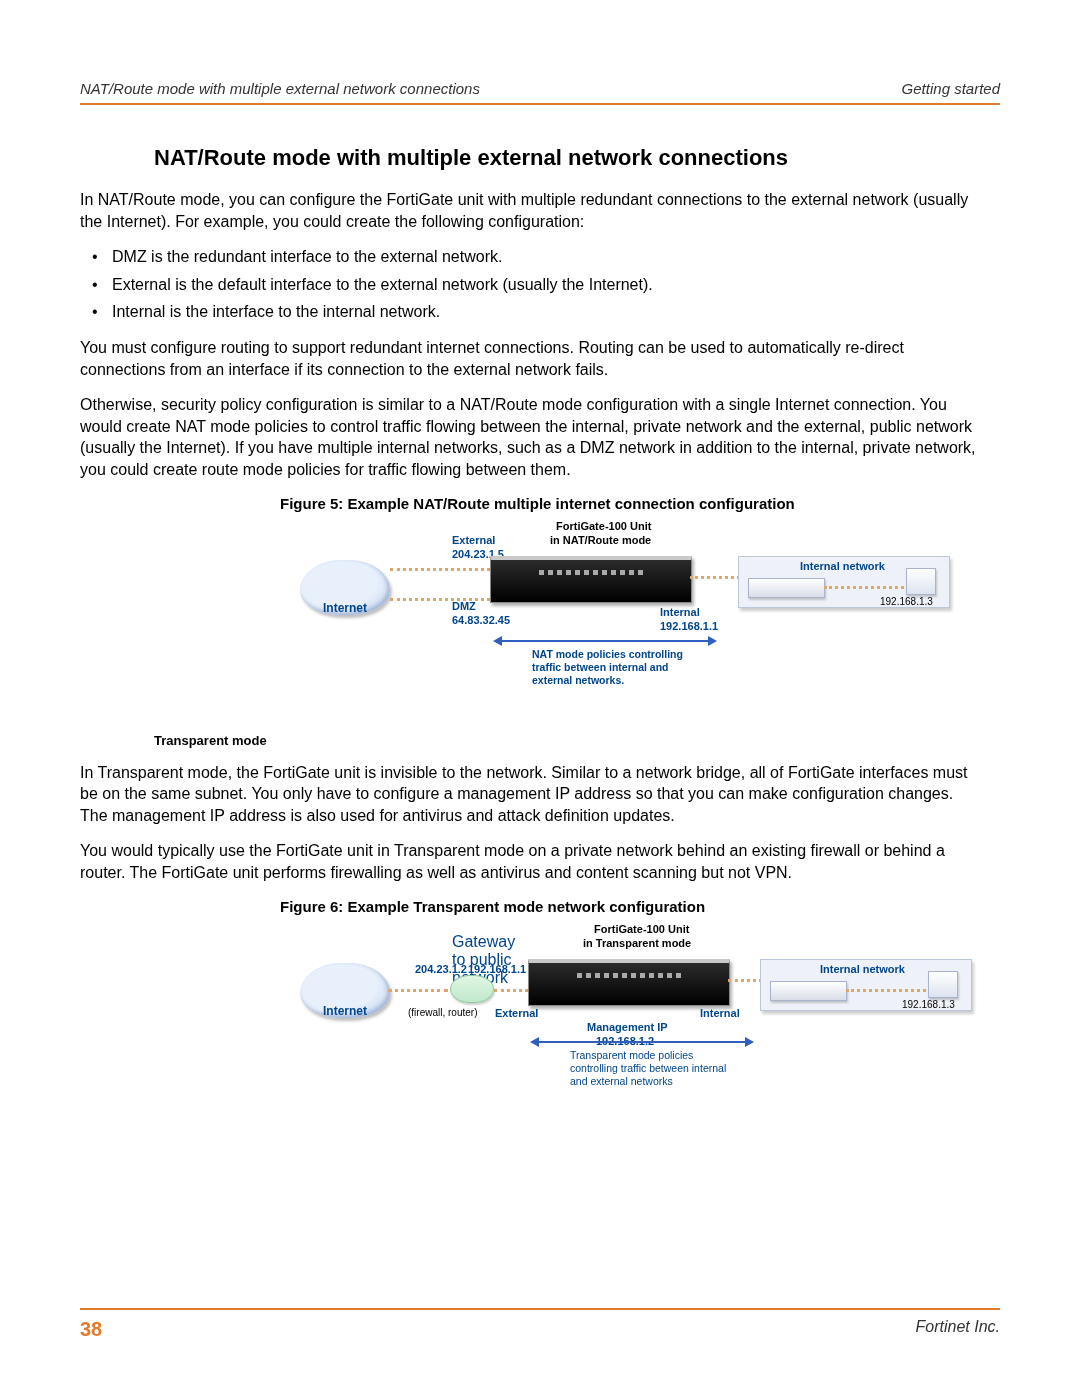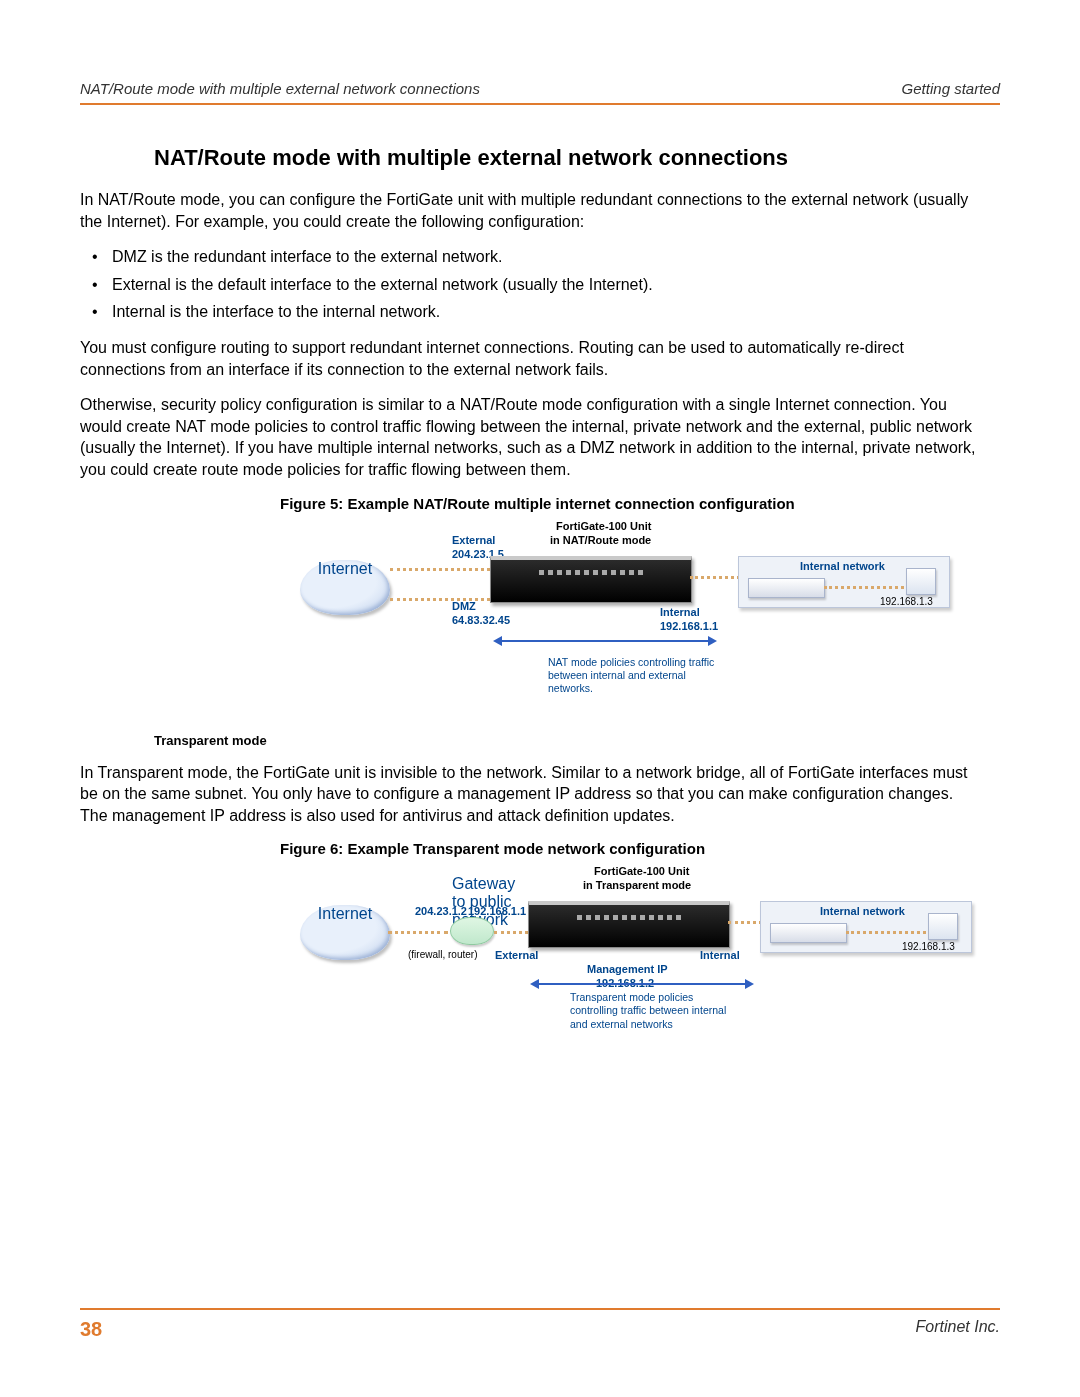--- a/index.html
+++ b/index.html
@@ -92,22 +92,22 @@
   }
   .cloud {
     position: absolute;
     left: 0;
     top: 40px;
     width: 90px;
     height: 55px;
     background: radial-gradient(ellipse at 30% 40%, #e8f0fb 55%, #b9cbe8 100%);
     border-radius: 50% 50% 50% 50% / 60% 60% 50% 50%;
     box-shadow: inset -2px -2px 4px #9db2d6, 2px 3px 3px rgba(0,0,0,0.25);
-    display:flex; align-items:flex-start; justify-content:center;
-    color:#00458c; font-weight:normal; font-size:16px;
+    display:flex; align-items:flex-end; justify-content:center;
+    color:#00458c; font-weight:bold; font-size:12px;
   }
   .device-box {
     position:absolute;
     background: linear-gradient(#2b2b2b,#000);
     border:1px solid #888;
     border-top:4px solid #c9c9c9;
     width:200px; height:42px;
     box-shadow: 2px 3px 3px rgba(0,0,0,0.3);
   }
   .device-ports {
@@ -225,28 +225,29 @@
       <span class="lbl" style="left:360px; top:100px;">192.168.1.1</span>
 
       <div class="pc-box" style="left:438px; top:36px;"></div>
       <span class="lbl" style="left:500px; top:40px;">Internal network</span>
       <div class="small-switch" style="left:448px; top:58px;"></div>
       <div class="dotted-line" style="left:524px; top:66px; width:80px;"></div>
       <div class="monitor" style="left:606px; top:48px;"></div>
       <span class="lbl lbl-black" style="left:580px; top:76px; font-weight:normal; font-size:10px;">192.168.1.3</span>
 
       <div class="arrow-line" style="left:195px; top:120px; width:220px;"></div>
-      <span class="lbl" style="left:248px; top:128px; white-space:normal; width:175px; font-weight:normal; font-size:10.5px; line-height:1.25;margin-top:8px;">NAT mode policies controlling traffic between internal and external networks.</span>
+      <span class="lbl" style="left:232px; top:128px; white-space:normal; width:175px; font-weight:bold; font-size:10.5px; line-height:1.25;">NAT mode policies controlling traffic between internal and external networks.</span>
     </div>
   </div>
 
   <h2 class="section-title">Transparent mode</h2>
 
   <div class="body-text">
     <p>In Transparent mode, the FortiGate unit is invisible to the network. Similar to a network bridge, all of FortiGate interfaces must be on the same subnet. You only have to configure a management IP address so that you can make configuration changes. The management IP address is also used for antivirus and attack definition updates.</p>
+    <p>You would typically use the FortiGate unit in Transparent mode on a private network behind an existing firewall or behind a router. The FortiGate unit performs firewalling as well as antivirus and content scanning but not VPN.</p>
   </div>
 
   <div class="fig-caption">Figure 6:  Example Transparent mode network configuration</div>
 
   <div class="figure-box">
     <div class="diagram2">
       <span class="lbl lbl-black" style="left:294px; top:0;">FortiGate-100 Unit</span>
       <span class="lbl lbl-black" style="left:283px; top:14px;">in Transparent mode</span>
 
       <span class="lbl" style="left:152px; top:10px; width:70px; white-space:normal; text-align:left; font-weight:normal; font-size:16px;">Gateway to public network</span>

